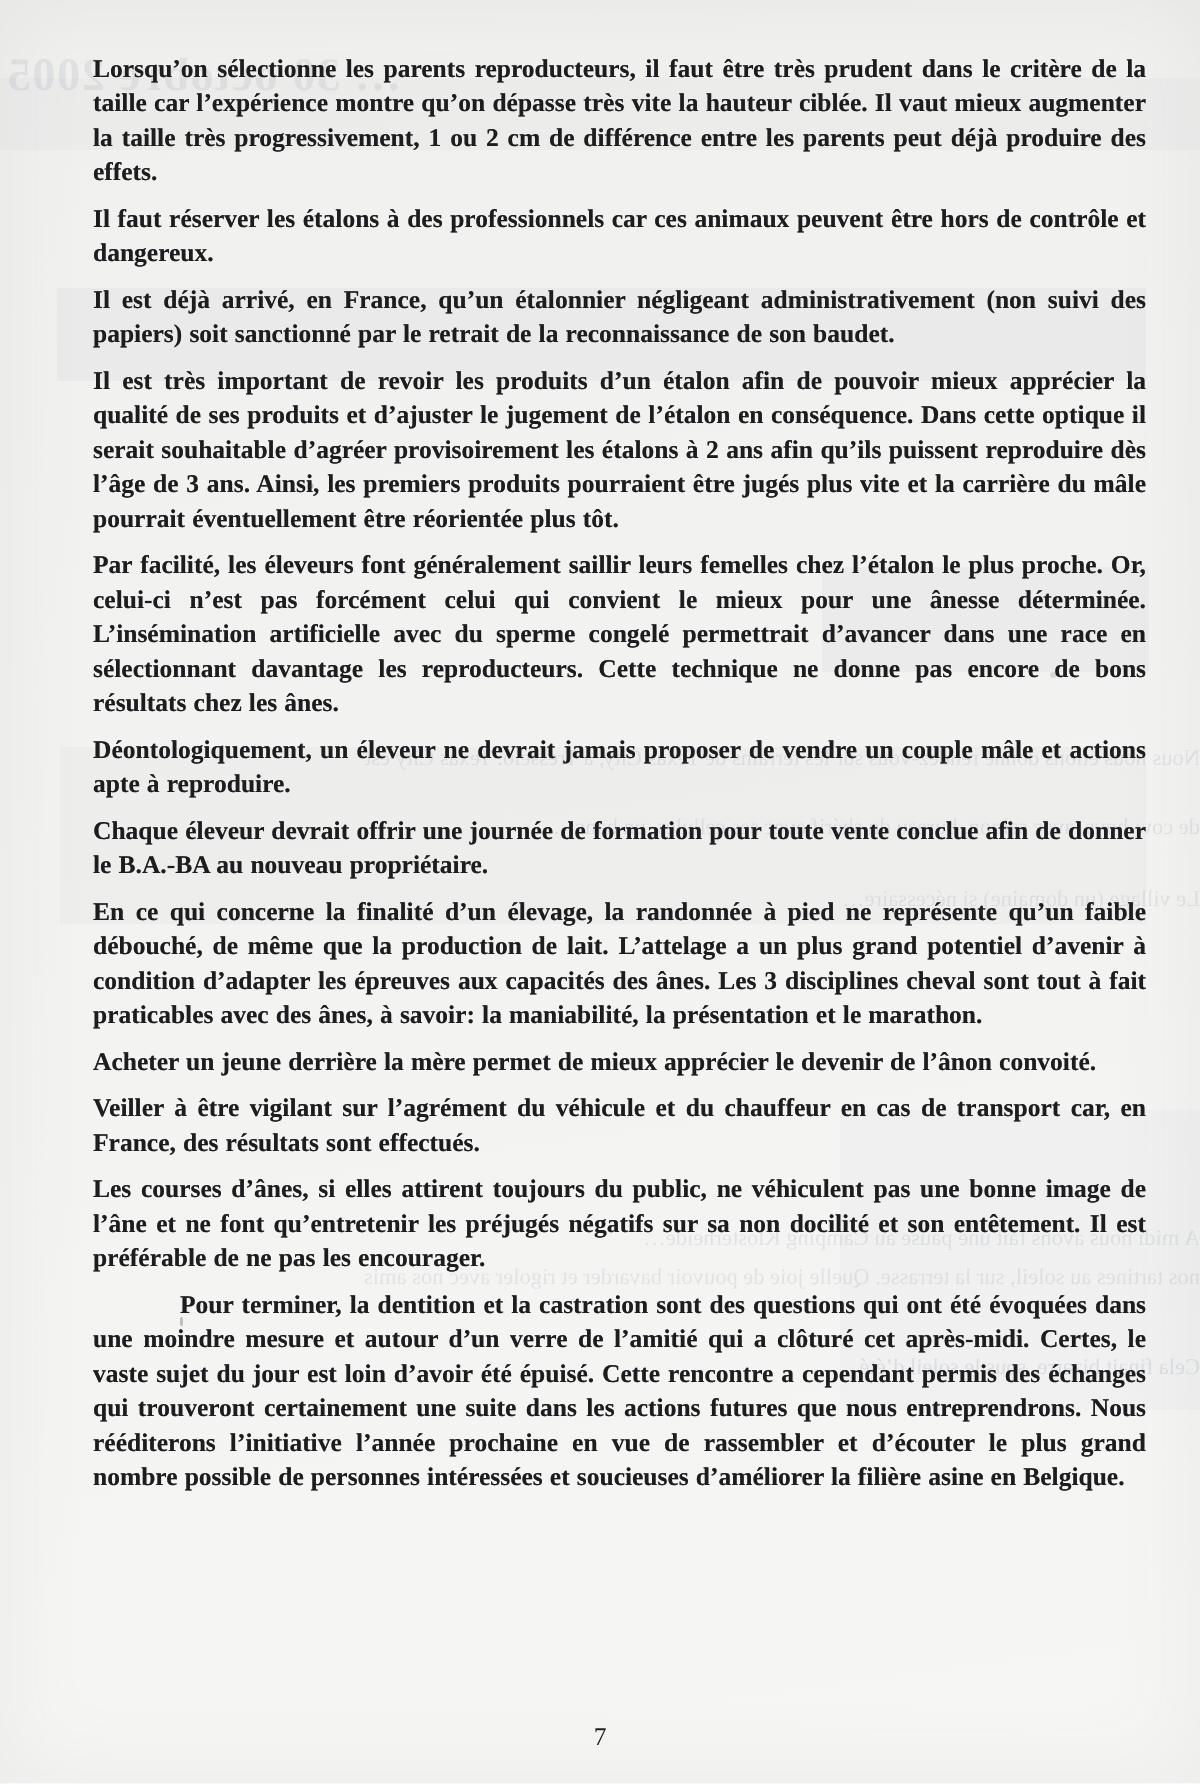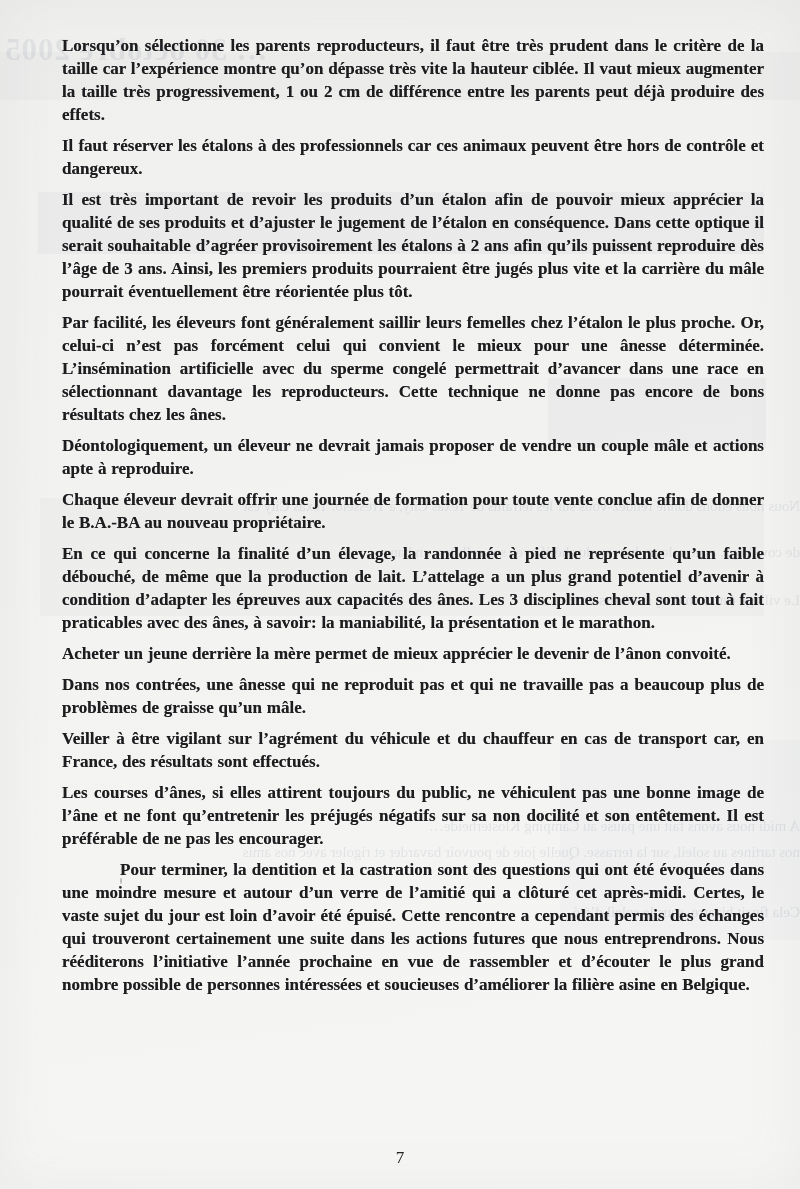--- a/index.html
+++ b/index.html
@@ -111,27 +111,27 @@
   <div class="bleed bleed-5">nos tartines au soleil, sur la terrasse. Quelle joie de pouvoir bavarder et rigoler avec nos amis</div>
   <div class="bleed bleed-6">Cela finait bizarre, sous le soleil d’été</div>
 
   <div class="speck speck-1"></div>
   <div class="speck speck-2"></div>
   <div class="speck speck-3"></div>
 
   <div class="content">
     <p class="para">Lorsqu’on sélectionne les parents reproducteurs, il faut être très prudent dans le critère de la taille car l’expérience montre qu’on dépasse très vite la hauteur ciblée. Il vaut mieux augmenter la taille très progressivement, 1 ou 2 cm de différence entre les parents peut déjà produire des effets.</p>
     <p class="para">Il faut réserver les étalons à des professionnels car ces animaux peuvent être hors de contrôle et dangereux.</p>
+    <p class="para">Il est déjà arrivé, en France, qu’un étalonnier négligeant administrativement (non suivi des papiers) soit sanctionné par le retrait de la reconnaissance de son baudet.</p>
     <p class="para">Il est très important de revoir les produits d’un étalon afin de pouvoir mieux apprécier la qualité de ses produits et d’ajuster le jugement de l’étalon en conséquence. Dans cette optique il serait souhaitable d’agréer provisoirement les étalons à 2 ans afin qu’ils puissent reproduire dès l’âge de 3 ans. Ainsi, les premiers produits pourraient être jugés plus vite et la carrière du mâle pourrait éventuellement être réorientée plus tôt.</p>
     <p class="para">Par facilité, les éleveurs font généralement saillir leurs femelles chez l’étalon le plus proche. Or, celui-ci n’est pas forcément celui qui convient le mieux pour une ânesse déterminée. L’insémination artificielle avec du sperme congelé permettrait d’avancer dans une race en sélectionnant davantage les reproducteurs. Cette technique ne donne pas encore de bons résultats chez les ânes.</p>
     <p class="para">Déontologiquement, un éleveur ne devrait jamais proposer de vendre un couple mâle et actions apte à reproduire.</p>
     <p class="para">Chaque éleveur devrait offrir une journée de formation pour toute vente conclue afin de donner le B.A.-BA au nouveau propriétaire.</p>
     <p class="para">En ce qui concerne la finalité d’un élevage, la randonnée à pied ne représente qu’un faible débouché, de même que la production de lait. L’attelage a un plus grand potentiel d’avenir à condition d’adapter les épreuves aux capacités des ânes. Les 3 disciplines cheval sont tout à fait praticables avec des ânes, à savoir: la maniabilité, la présentation et le marathon.</p>
     <p class="para">Acheter un jeune derrière la mère permet de mieux apprécier le devenir de l’ânon convoité.</p>
-    <p class="para">Dans nos contrées, une ânesse qui ne reproduit pas et qui ne travaille pas a beaucoup plus de problèmes de graisse qu’un mâle.</p>
     <p class="para">Veiller à être vigilant sur l’agrément du véhicule et du chauffeur en cas de transport car, en France, des résultats sont effectués.</p>
     <p class="para">Les courses d’ânes, si elles attirent toujours du public, ne véhiculent pas une bonne image de l’âne et ne font qu’entretenir les préjugés négatifs sur sa non docilité et son entêtement. Il est préférable de ne pas les encourager.</p>
     <p class="para indent">Pour terminer, la dentition et la castration sont des questions qui ont été évoquées dans une moindre mesure et autour d’un verre de l’amitié qui a clôturé cet après-midi. Certes, le vaste sujet du jour est loin d’avoir été épuisé. Cette rencontre a cependant permis des échanges qui trouveront certainement une suite dans les actions futures que nous entreprendrons. Nous rééditerons l’initiative l’année prochaine en vue de rassembler et d’écouter le plus grand nombre possible de personnes intéressées et soucieuses d’améliorer la filière asine en Belgique.</p>
   </div>
 
   <div class="page-number">7</div>
 
 </div>
 
 </body></html>

